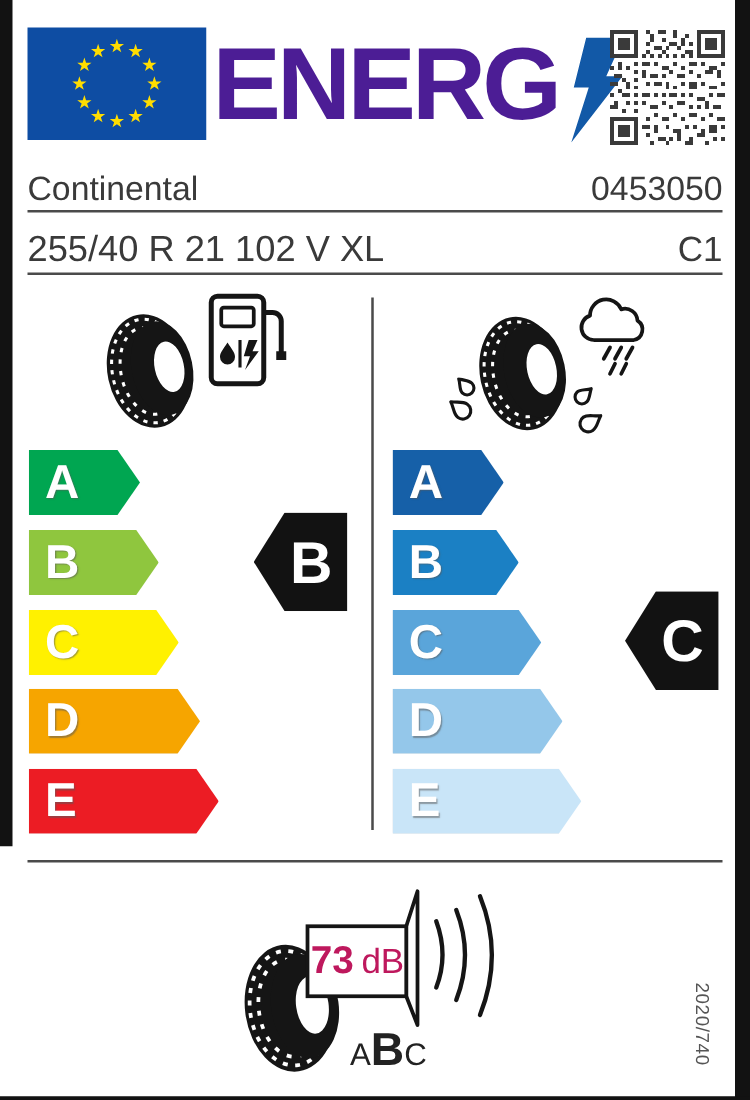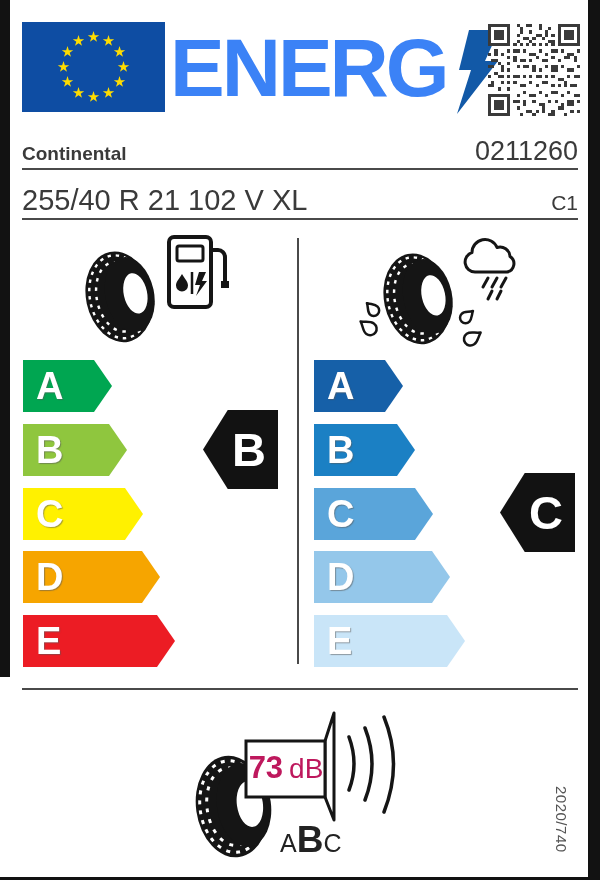--- a/index.html
+++ b/index.html
@@ -7,31 +7,31 @@
     position:relative;width:600px;height:880px;background:#fff;overflow:hidden;
     font-family:"Liberation Sans", sans-serif;color:#3a3a3a;
   }
   
   .border-left{position:absolute;left:0;top:0;width:10px;height:677px;background:#121212;}
   .border-right{position:absolute;left:588px;top:0;width:12px;height:880px;background:#121212;}
   .border-bottom{position:absolute;left:0;top:877px;width:600px;height:3px;background:#121212;}
   
   .eu-flag{position:absolute;left:22px;top:22px;width:143px;height:90px;}
   .energ{position:absolute;left:170px;top:24px;height:90px;display:flex;align-items:flex-start;}
-  .energ-text{font-size:82px;font-weight:bold;letter-spacing:-3px;line-height:88px;color:#3b82f6;}
+  .energ-text{font-size:82px;font-weight:bold;letter-spacing:-3px;line-height:88px;color:#4c1d95;}
   .bolt{margin-left:4px;margin-top:6px;}
   .qr{position:absolute;left:488px;top:24px;width:92px;height:92px;}
   
   .row-brand{position:absolute;left:22px;top:136px;width:556px;display:flex;justify-content:space-between;align-items:baseline;}
-  .brand{font-size:19px;font-weight:bold;}
+  .brand{font-size:27px;font-weight:normal;}
   .artnum{font-size:27px;}
   .rule1{position:absolute;left:22px;top:168px;width:556px;height:2px;background:#4a4a4a;}
   .row-size{position:absolute;left:22px;top:184px;width:556px;display:flex;justify-content:space-between;align-items:baseline;}
   .size{font-size:29px;}
-  .tclass{font-size:21px;}
+  .tclass{font-size:28px;}
   .rule2{position:absolute;left:22px;top:218px;width:556px;height:2px;background:#4a4a4a;}
   .rule3{position:absolute;left:22px;top:688px;width:556px;height:2px;background:#4a4a4a;}
   .vdivider{position:absolute;left:297px;top:238px;width:2px;height:426px;background:#4a4a4a;}
   
   .icon-abs{position:absolute;}
   
   .arrow{
     position:absolute;height:52px;
     clip-path:polygon(0 0, calc(100% - 18px) 0, 100% 50%, calc(100% - 18px) 100%, 0 100%);
     filter:drop-shadow(0 0 1px rgba(120,120,120,.85));
@@ -224,21 +224,21 @@
         <rect x="28" y="27" width="1" height="1"></rect>
         <rect x="10" y="28" width="1" height="1"></rect>
         <rect x="14" y="28" width="1" height="1"></rect>
         <rect x="19" y="28" width="2" height="1"></rect>
         <rect x="24" y="28" width="1" height="1"></rect>
     </g>
   </svg>
 
   <div class="row-brand">
     <span class="brand">Continental</span>
-    <span class="artnum">0211260</span>
+    <span class="artnum">0453050</span>
   </div>
   <div class="rule1"></div>
 
   <div class="row-size">
     <span class="size">255/40 R 21 102 V XL</span>
     <span class="tclass">C1</span>
   </div>
   <div class="rule2"></div>
 
   <svg class="icon-abs" style="left:84px;top:246px" width="78" height="100" viewBox="0 0 80 100">

